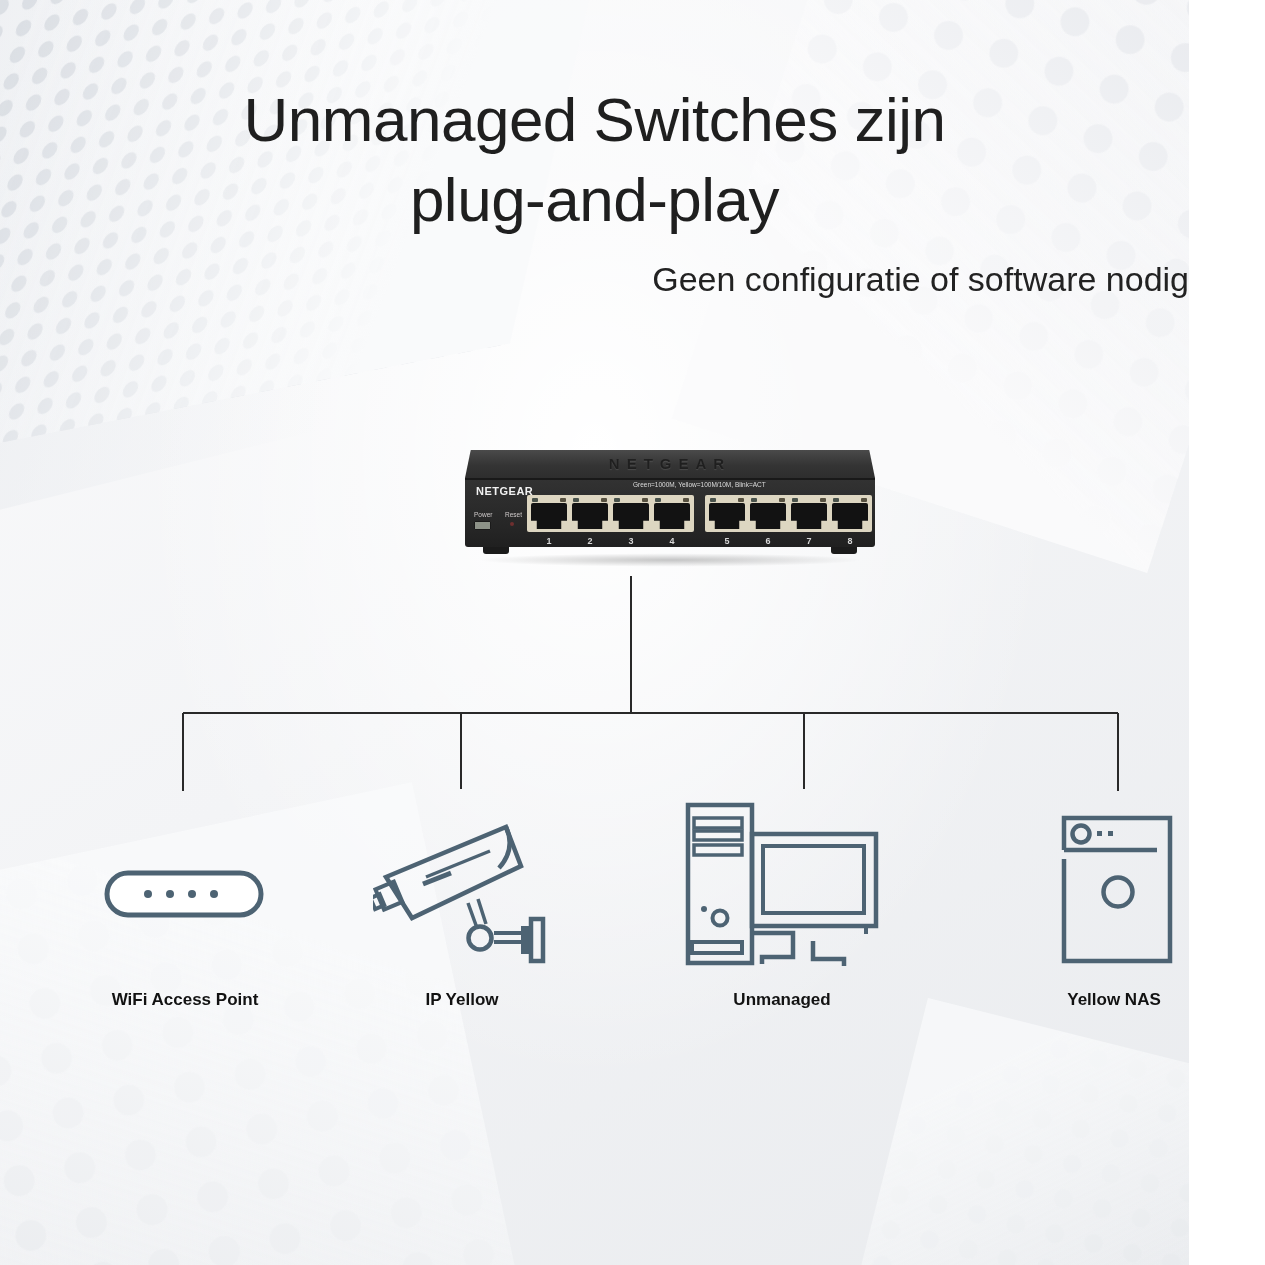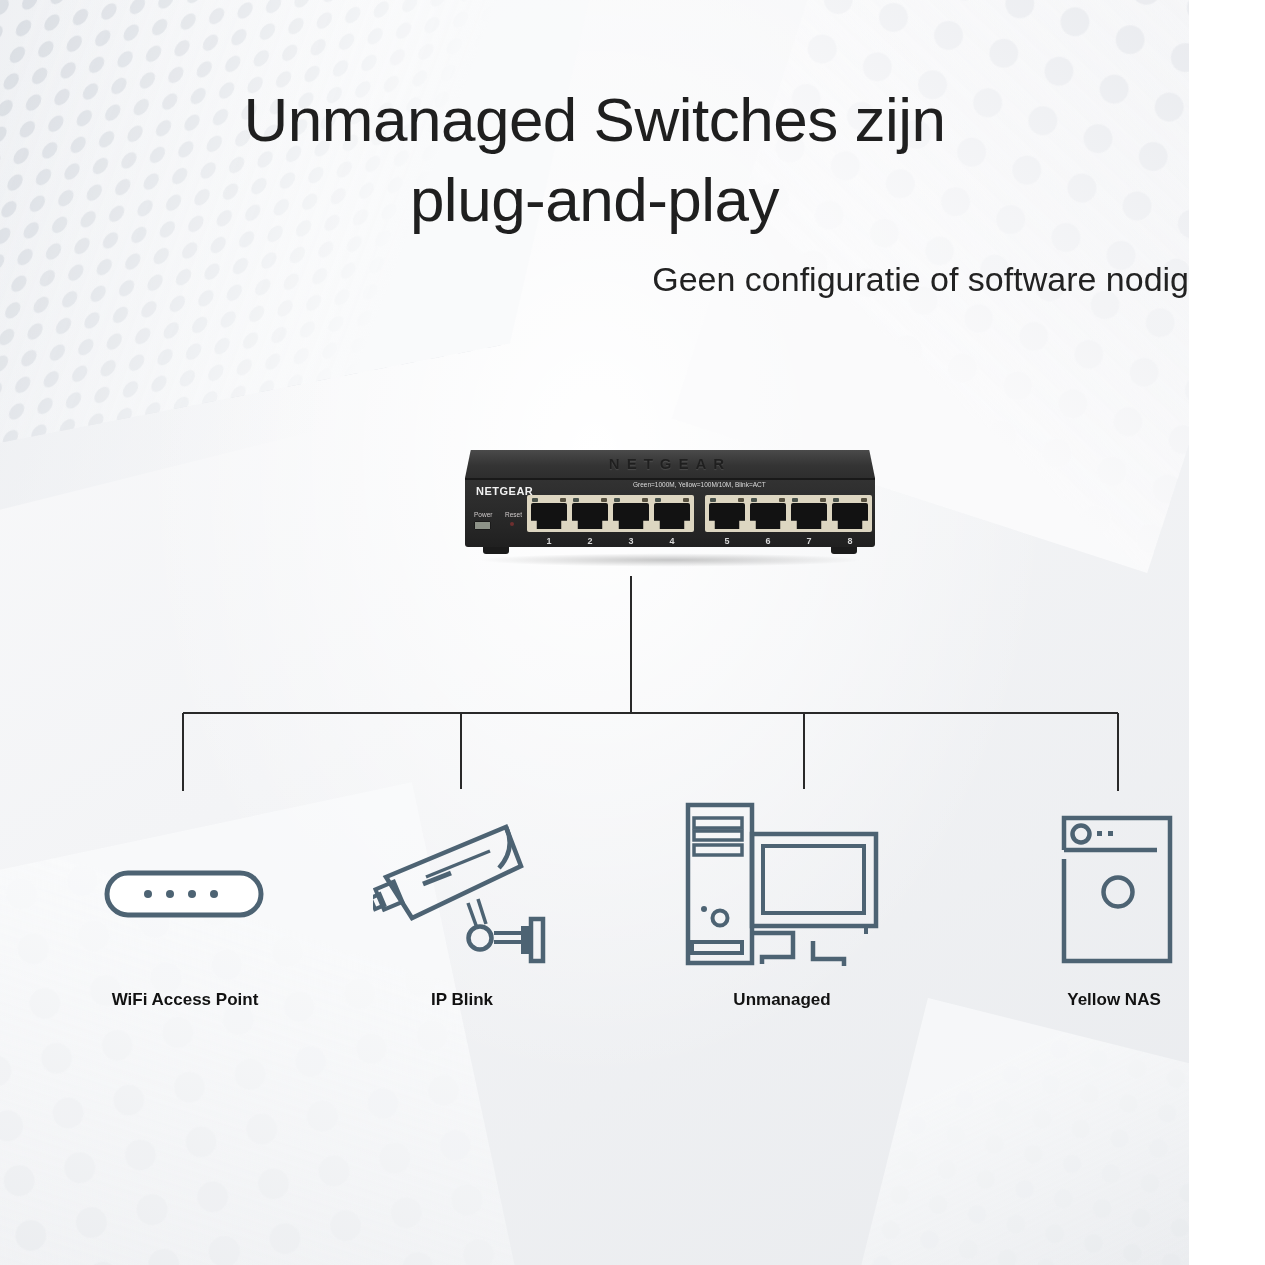--- a/index.html
+++ b/index.html
@@ -262,17 +262,17 @@
       <path class="icon-stroke" d="M4 37 L4 5 L110 5 L110 148 L4 148 L4 46" stroke-width="4.5" fill="#fff"></path>
       <path class="icon-stroke" d="M4 37 H97" stroke-width="4.5"></path>
       <circle class="icon-stroke" cx="21" cy="21" r="8.5" stroke-width="4.5"></circle>
       <rect class="icon-fill" x="37" y="18" width="5" height="5"></rect>
       <rect class="icon-fill" x="48" y="18" width="5" height="5"></rect>
       <circle class="icon-stroke" cx="58" cy="79" r="14.5" stroke-width="4.5"></circle>
     </svg>
   </div>
 
   <div class="dev-label" style="left:185px;">WiFi Access Point</div>
-  <div class="dev-label" style="left:462px;">IP Blink</div>
+  <div class="dev-label" style="left:462px;">IP Yellow</div>
   <div class="dev-label" style="left:782px;">Unmanaged</div>
   <div class="dev-label" style="left:1114px;">Yellow NAS</div>
 
 </div>
 
 </body></html>

